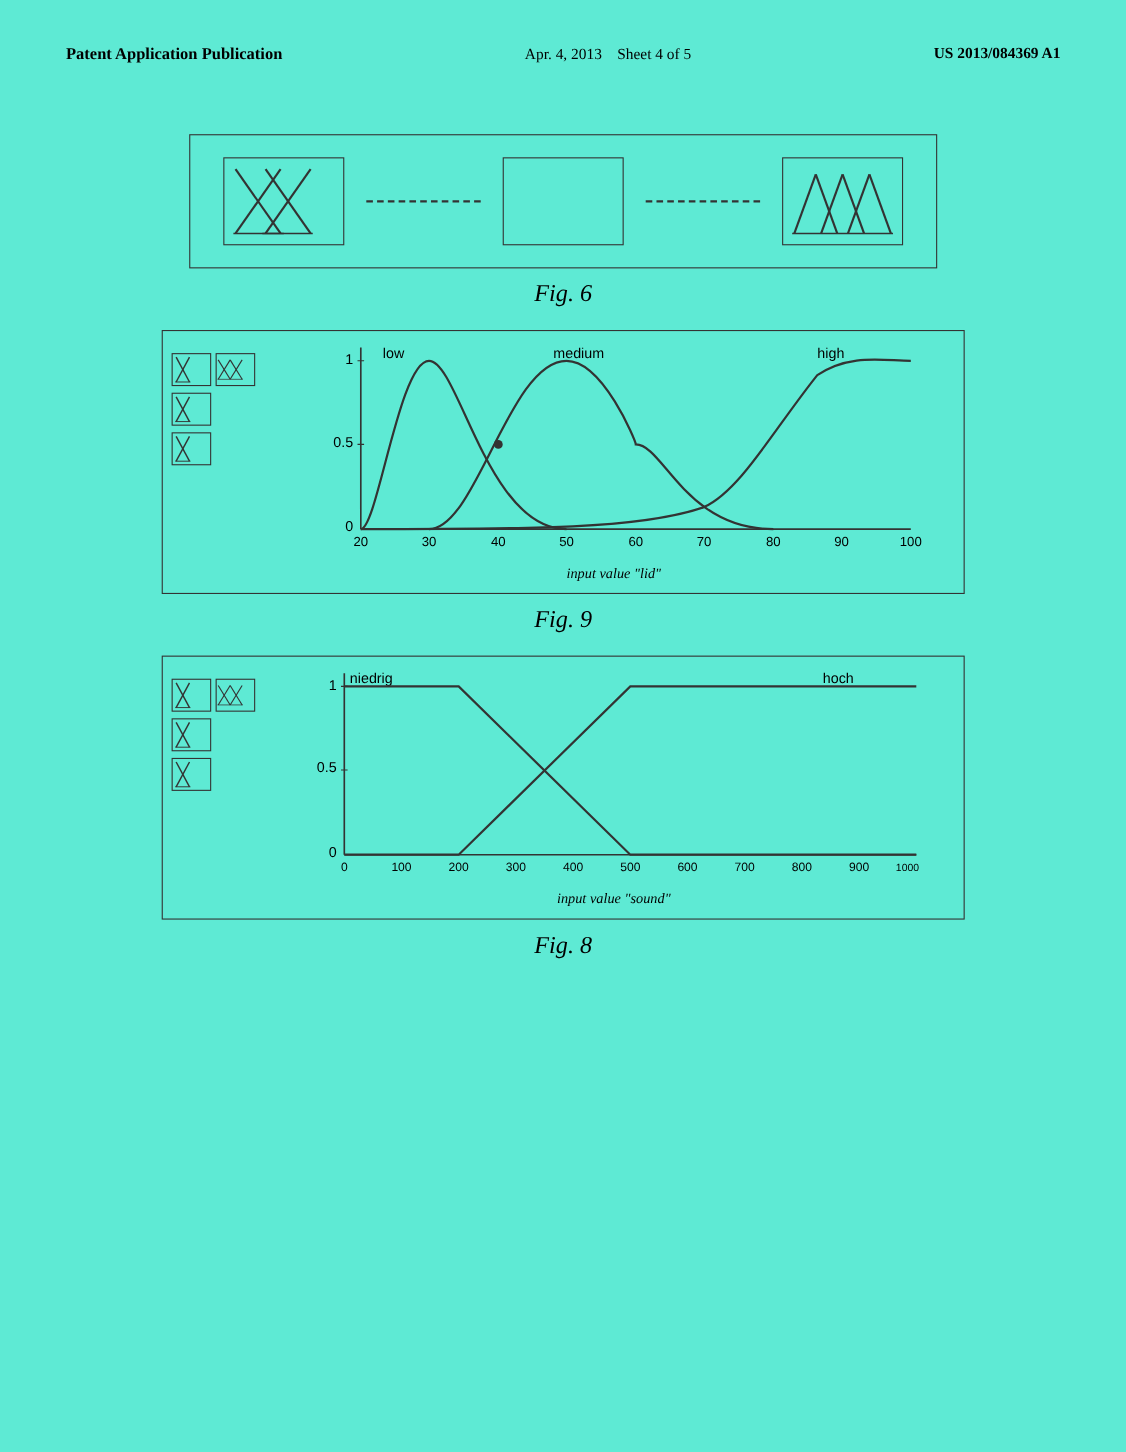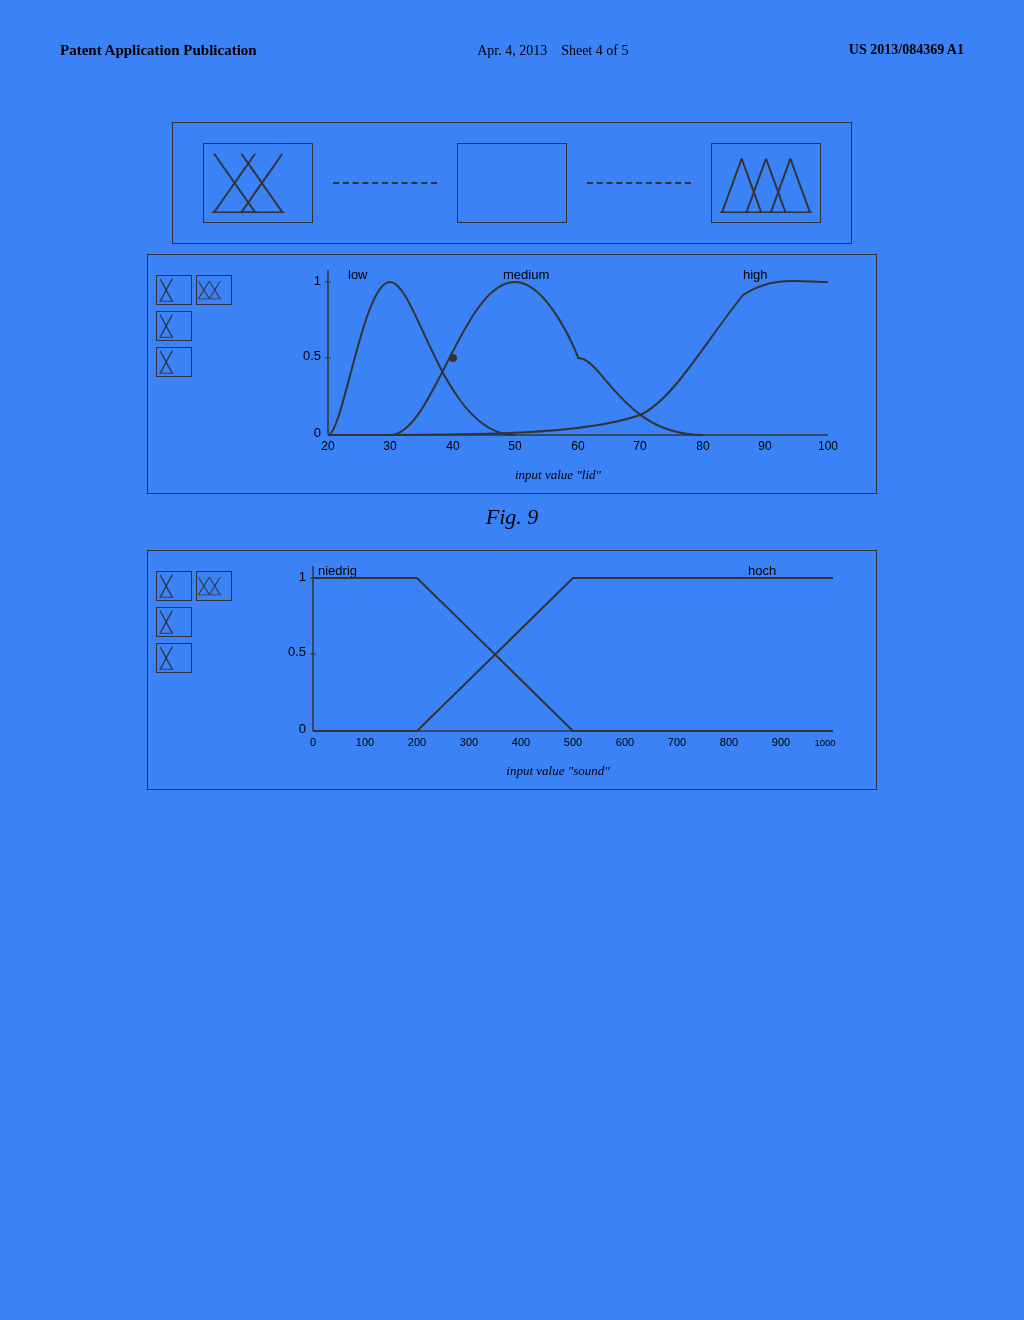--- a/index.html
+++ b/index.html
@@ -8,21 +8,21 @@
       font-family: 'Times New Roman', Times, serif;
       width: 1024px;
       min-height: 1320px;
       position: relative;
       overflow: hidden;
     }
 
     .page {
       width: 1024px;
       min-height: 1320px;
-      background: #3b82f6;
+      background: #5eead4;
       padding: 40px 60px;
     }
 
     
     .header {
       display: flex;
       justify-content: space-between;
       align-items: flex-start;
       margin-bottom: 60px;
       border-bottom: none;
@@ -185,20 +185,23 @@
           <line x1="55" y1="15" x2="75" y2="70" stroke="#333" stroke-width="2"></line>
           <line x1="60" y1="70" x2="80" y2="15" stroke="#333" stroke-width="2"></line>
           <line x1="80" y1="15" x2="100" y2="70" stroke="#333" stroke-width="2"></line>
 
           <line x1="8" y1="70" x2="102" y2="70" stroke="#333" stroke-width="1.5"></line>
         </svg>
       </div>
     </div>
   </div>
 
+  <div class="fig-label">
+    <span>Fig. 6</span>
+  </div>
 
   <div class="chart-outer">
     <div class="chart-container">
 
       <div class="chart-left-icons">
         <div class="icon-row">
           <div class="icon-box">
             <svg viewBox="0 0 36 30" width="32" height="26" xmlns="http://www.w3.org/2000/svg">
               <line x1="2" y1="2" x2="16" y2="28" stroke="#333" stroke-width="1.5"></line>
               <line x1="16" y1="2" x2="2" y2="28" stroke="#333" stroke-width="1.5"></line>
@@ -358,14 +361,17 @@
             <path d="M 35,170 L 139,170 L 295,17 L 555,17" fill="none" stroke="#333" stroke-width="2"></path>
           </svg>
         </div>
         <div class="x-axis-label">
           <span>input value "sound"</span>
         </div>
       </div>
     </div>
   </div>
 
+  <div class="fig-label">
+    <span>Fig. 8</span>
+  </div>
 
 </div>
 
 </body></html>

